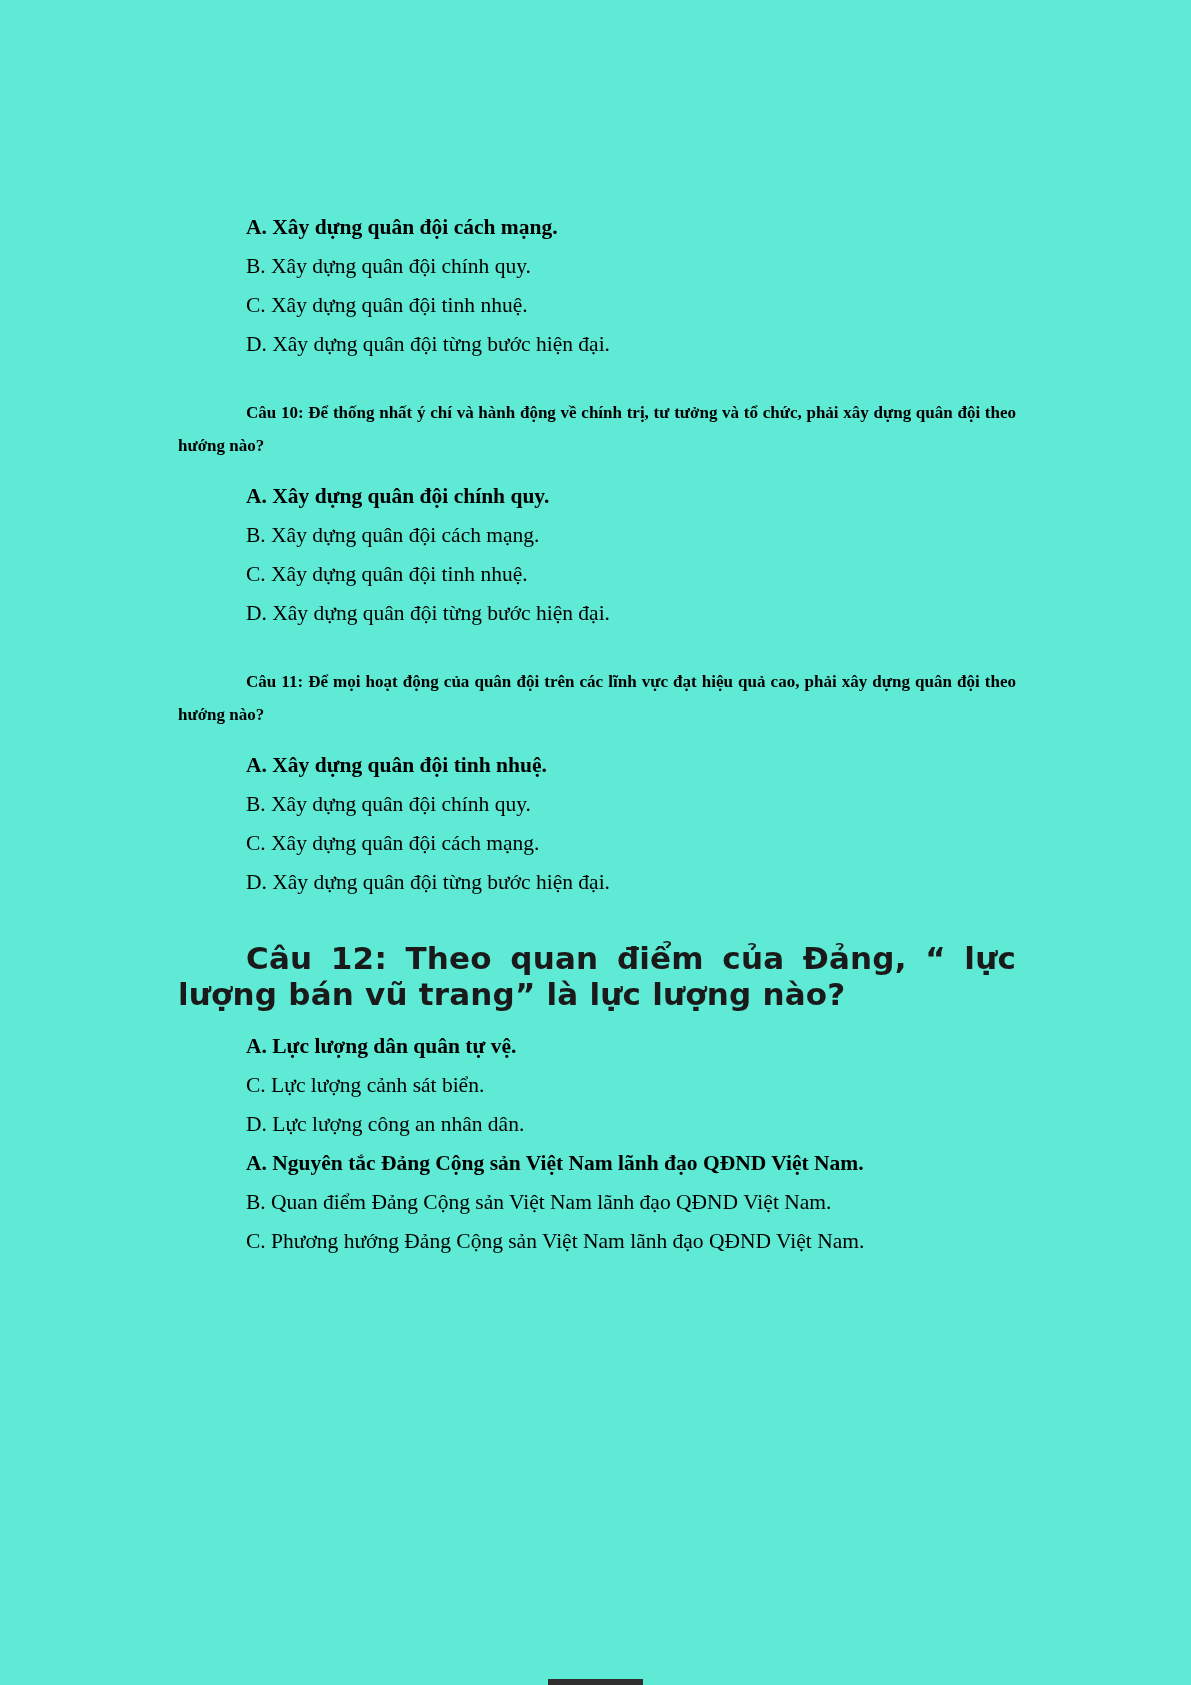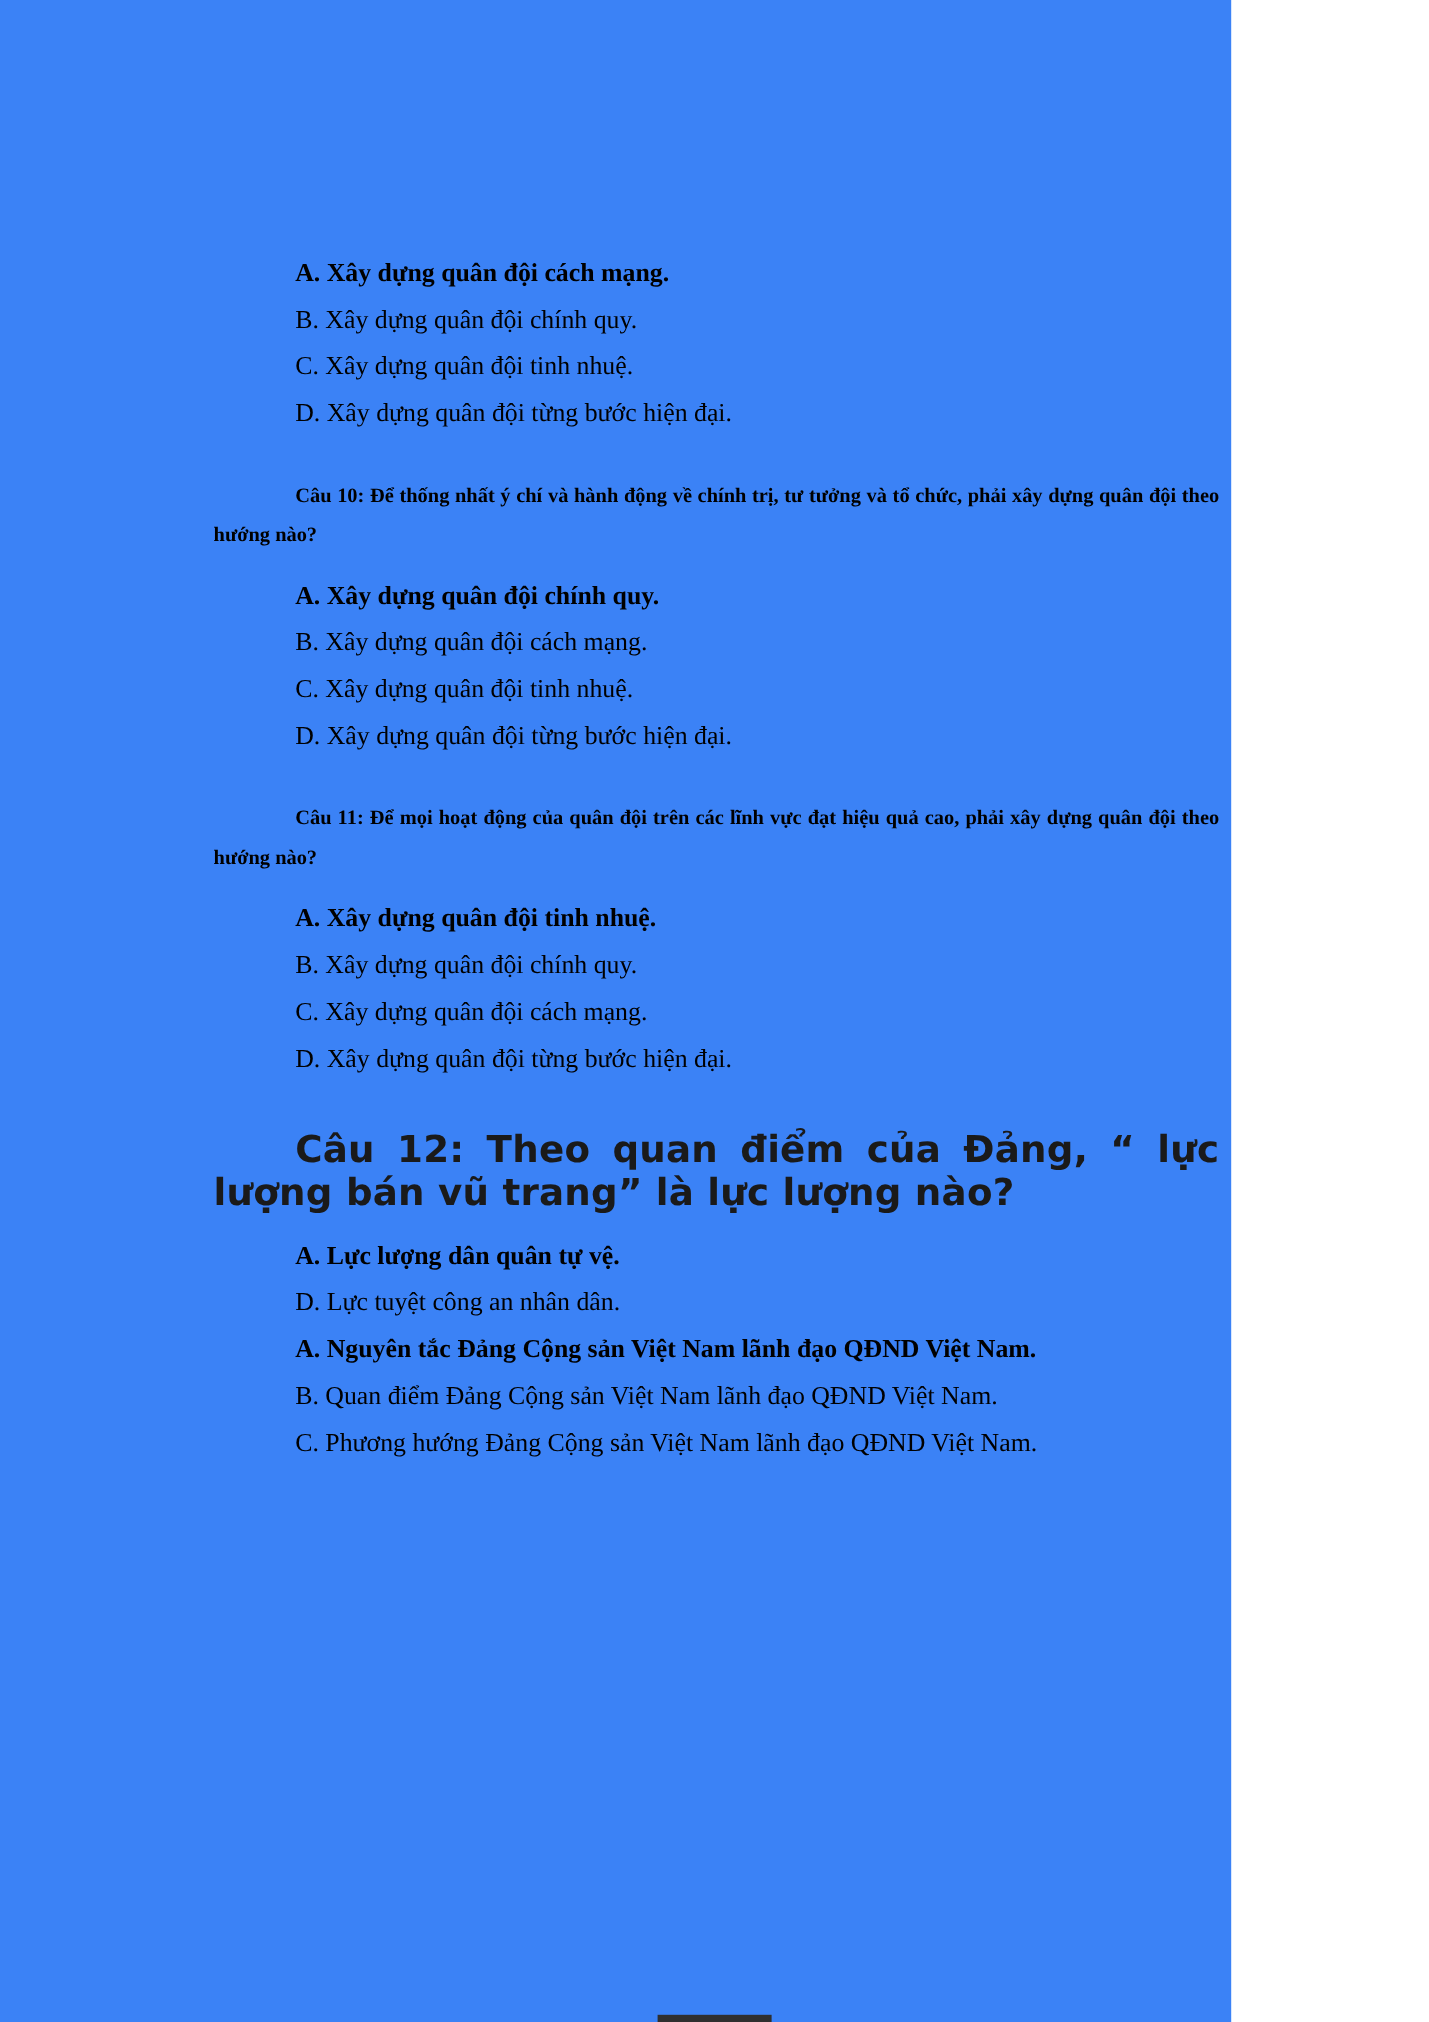--- a/index.html
+++ b/index.html
@@ -1,21 +1,21 @@
 <!DOCTYPE html>
 <html><head>
 <meta charset="utf-8">
 <style>
   * { box-sizing: border-box; }
   html, body { margin: 0; padding: 0; background: #ffffff; }
   .page {
     position: relative;
-    width: 1026px;
+    width: 1191px;
     height: 1685px;
-    background: #3b82f6;
+    background: #5eead4;
     font-family: "Liberation Serif", serif;
     color: #000000;
     overflow: hidden;
   }
   .content {
     position: absolute;
     left: 178px;
     top: 0;
     width: 838px;
     padding-top: 214px;
@@ -110,22 +110,26 @@
       <span>D.</span>
       <span>Xây dựng quân đội từng bước hiện đại.</span>
     </p>
 
     <p class="q sans">Câu 12: Theo quan điểm của Đảng, “ lực lượng bán vũ trang” là lực lượng nào?</p>
     <p class="opt bold">
       <span>A.</span>
       <span>Lực lượng dân quân tự vệ.</span>
     </p>
     <p class="opt">
+      <span>C.</span>
+      <span>Lực lượng cảnh sát biển.</span>
+    </p>
+    <p class="opt">
       <span>D.</span>
-      <span>Lực tuyệt công an nhân dân.</span>
+      <span>Lực lượng công an nhân dân.</span>
     </p>
 
     <p class="opt bold">
       <span>A.</span>
       <span>Nguyên tắc Đảng Cộng sản Việt Nam lãnh đạo QĐND Việt Nam.</span>
     </p>
     <p class="opt">
       <span>B.</span>
       <span>Quan điểm Đảng Cộng sản Việt Nam lãnh đạo QĐND Việt Nam.</span>
     </p>

